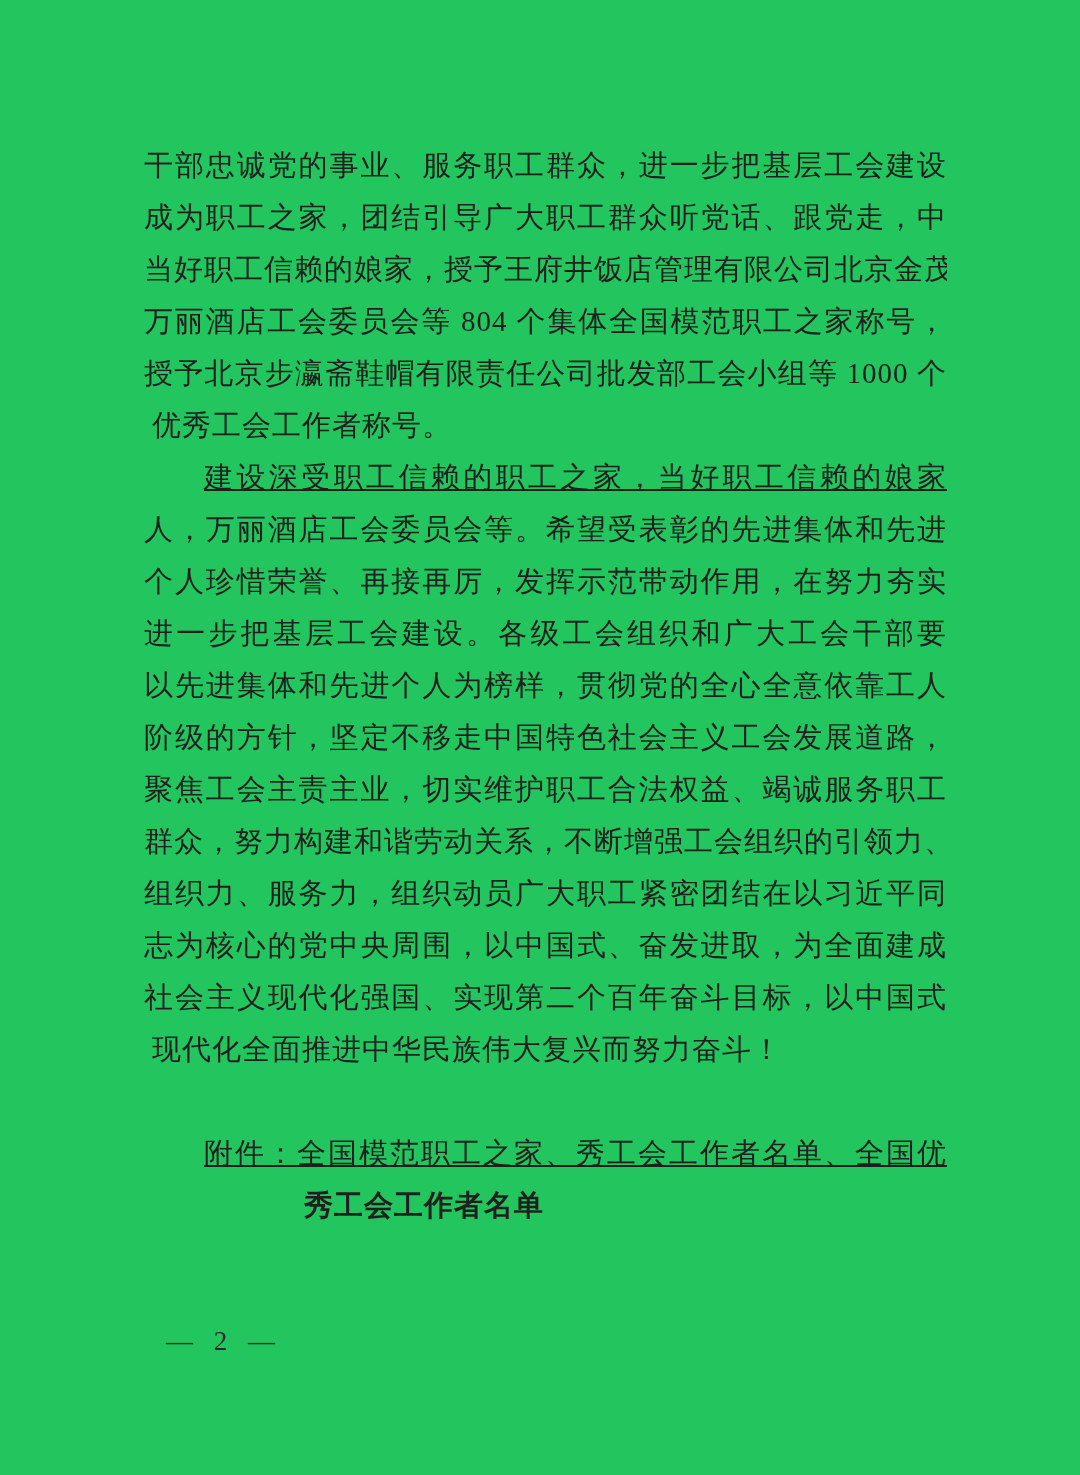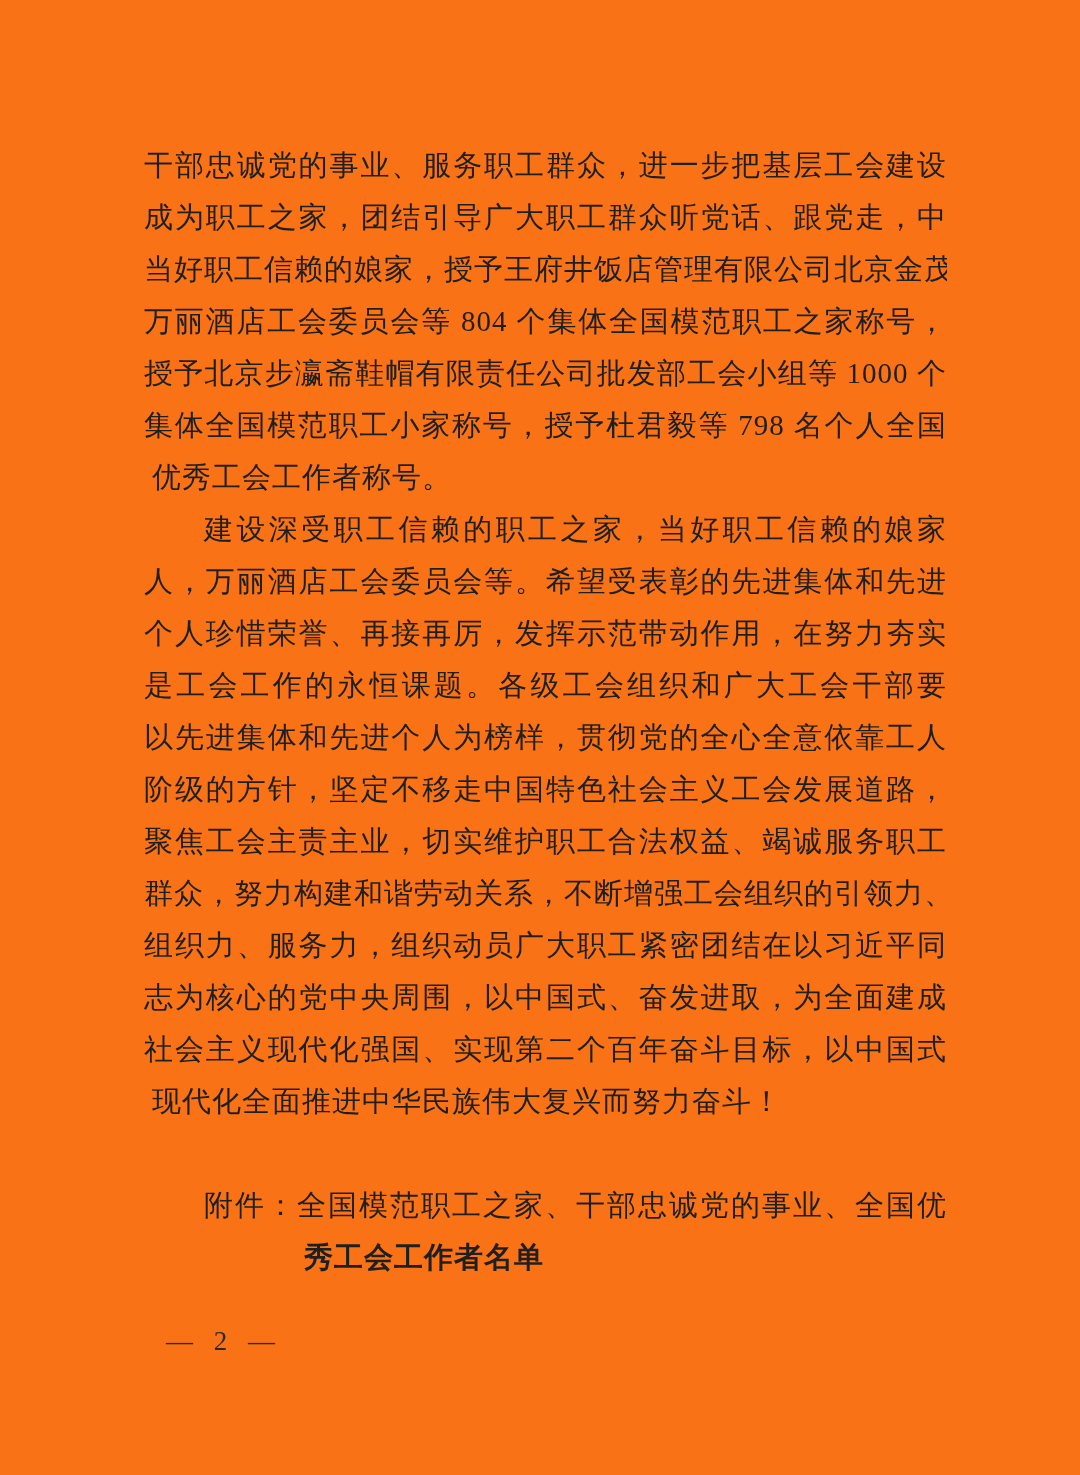--- a/index.html
+++ b/index.html
@@ -4,21 +4,21 @@
 <style>
   html, body {
     margin: 0;
     padding: 0;
     background: #ffffff;
   }
   .page {
     position: relative;
     width: 1080px;
     height: 1475px;
-    background: #f97316;
+    background: #22c55e;
     overflow: hidden;
     font-family: "Liberation Serif", "DejaVu Serif", serif;
     color: #1f1f1f;
   }
   .body-text {
     position: absolute;
     left: 144px;
     top: 139px;
     width: 803px;
     font-size: 29px;
@@ -32,20 +32,21 @@
     text-align-last: justify;
     letter-spacing: 1px;
   }
   .line.end {
     text-align: left;
     text-align-last: left;
     margin-left: 8px;
   }
   .indent-2 {
     padding-left: 60px;
+    text-decoration: underline;
   }
   .indent-5 {
     padding-left: 152px;
     font-weight: bold;
   }
   .spacer-line {
     height: 52px;
   }
   .page-footer {
     position: absolute;
@@ -64,43 +65,42 @@
 <div class="page">
 
   <div class="body-text">
 
     <div>
       <div class="line">干部忠诚党的事业、服务职工群众，进一步把基层工会建设</div>
       <div class="line">成为职工之家，团结引导广大职工群众听党话、跟党走，中</div>
       <div class="line">当好职工信赖的娘家，授予王府井饭店管理有限公司北京金茂</div>
       <div class="line">万丽酒店工会委员会等 804 个集体全国模范职工之家称号，</div>
       <div class="line">授予北京步瀛斋鞋帽有限责任公司批发部工会小组等 1000 个</div>
-      <div class="line">集体全国模范职工小家称号，授予杜君毅等 798 名个人全国</div>
       <div class="line end">优秀工会工作者称号。</div>
     </div>
 
     <div>
       <div class="line indent-2">建设深受职工信赖的职工之家，当好职工信赖的娘家</div>
       <div class="line">人，万丽酒店工会委员会等。希望受表彰的先进集体和先进</div>
       <div class="line">个人珍惜荣誉、再接再厉，发挥示范带动作用，在努力夯实</div>
-      <div class="line">是工会工作的永恒课题。各级工会组织和广大工会干部要</div>
+      <div class="line">进一步把基层工会建设。各级工会组织和广大工会干部要</div>
       <div class="line">以先进集体和先进个人为榜样，贯彻党的全心全意依靠工人</div>
       <div class="line">阶级的方针，坚定不移走中国特色社会主义工会发展道路，</div>
       <div class="line">聚焦工会主责主业，切实维护职工合法权益、竭诚服务职工</div>
       <div class="line">群众，努力构建和谐劳动关系，不断增强工会组织的引领力、</div>
       <div class="line">组织力、服务力，组织动员广大职工紧密团结在以习近平同</div>
       <div class="line">志为核心的党中央周围，以中国式、奋发进取，为全面建成</div>
       <div class="line">社会主义现代化强国、实现第二个百年奋斗目标，以中国式</div>
       <div class="line end">现代化全面推进中华民族伟大复兴而努力奋斗！</div>
     </div>
 
     <div class="spacer-line"></div>
 
     <div>
-      <div class="line indent-2">附件：全国模范职工之家、干部忠诚党的事业、全国优</div>
+      <div class="line indent-2">附件：全国模范职工之家、秀工会工作者名单、全国优</div>
       <div class="line end indent-5">秀工会工作者名单</div>
     </div>
 
   </div>
 
   <div class="page-footer">— 2 —</div>
 
 </div>
 
 </body></html>

